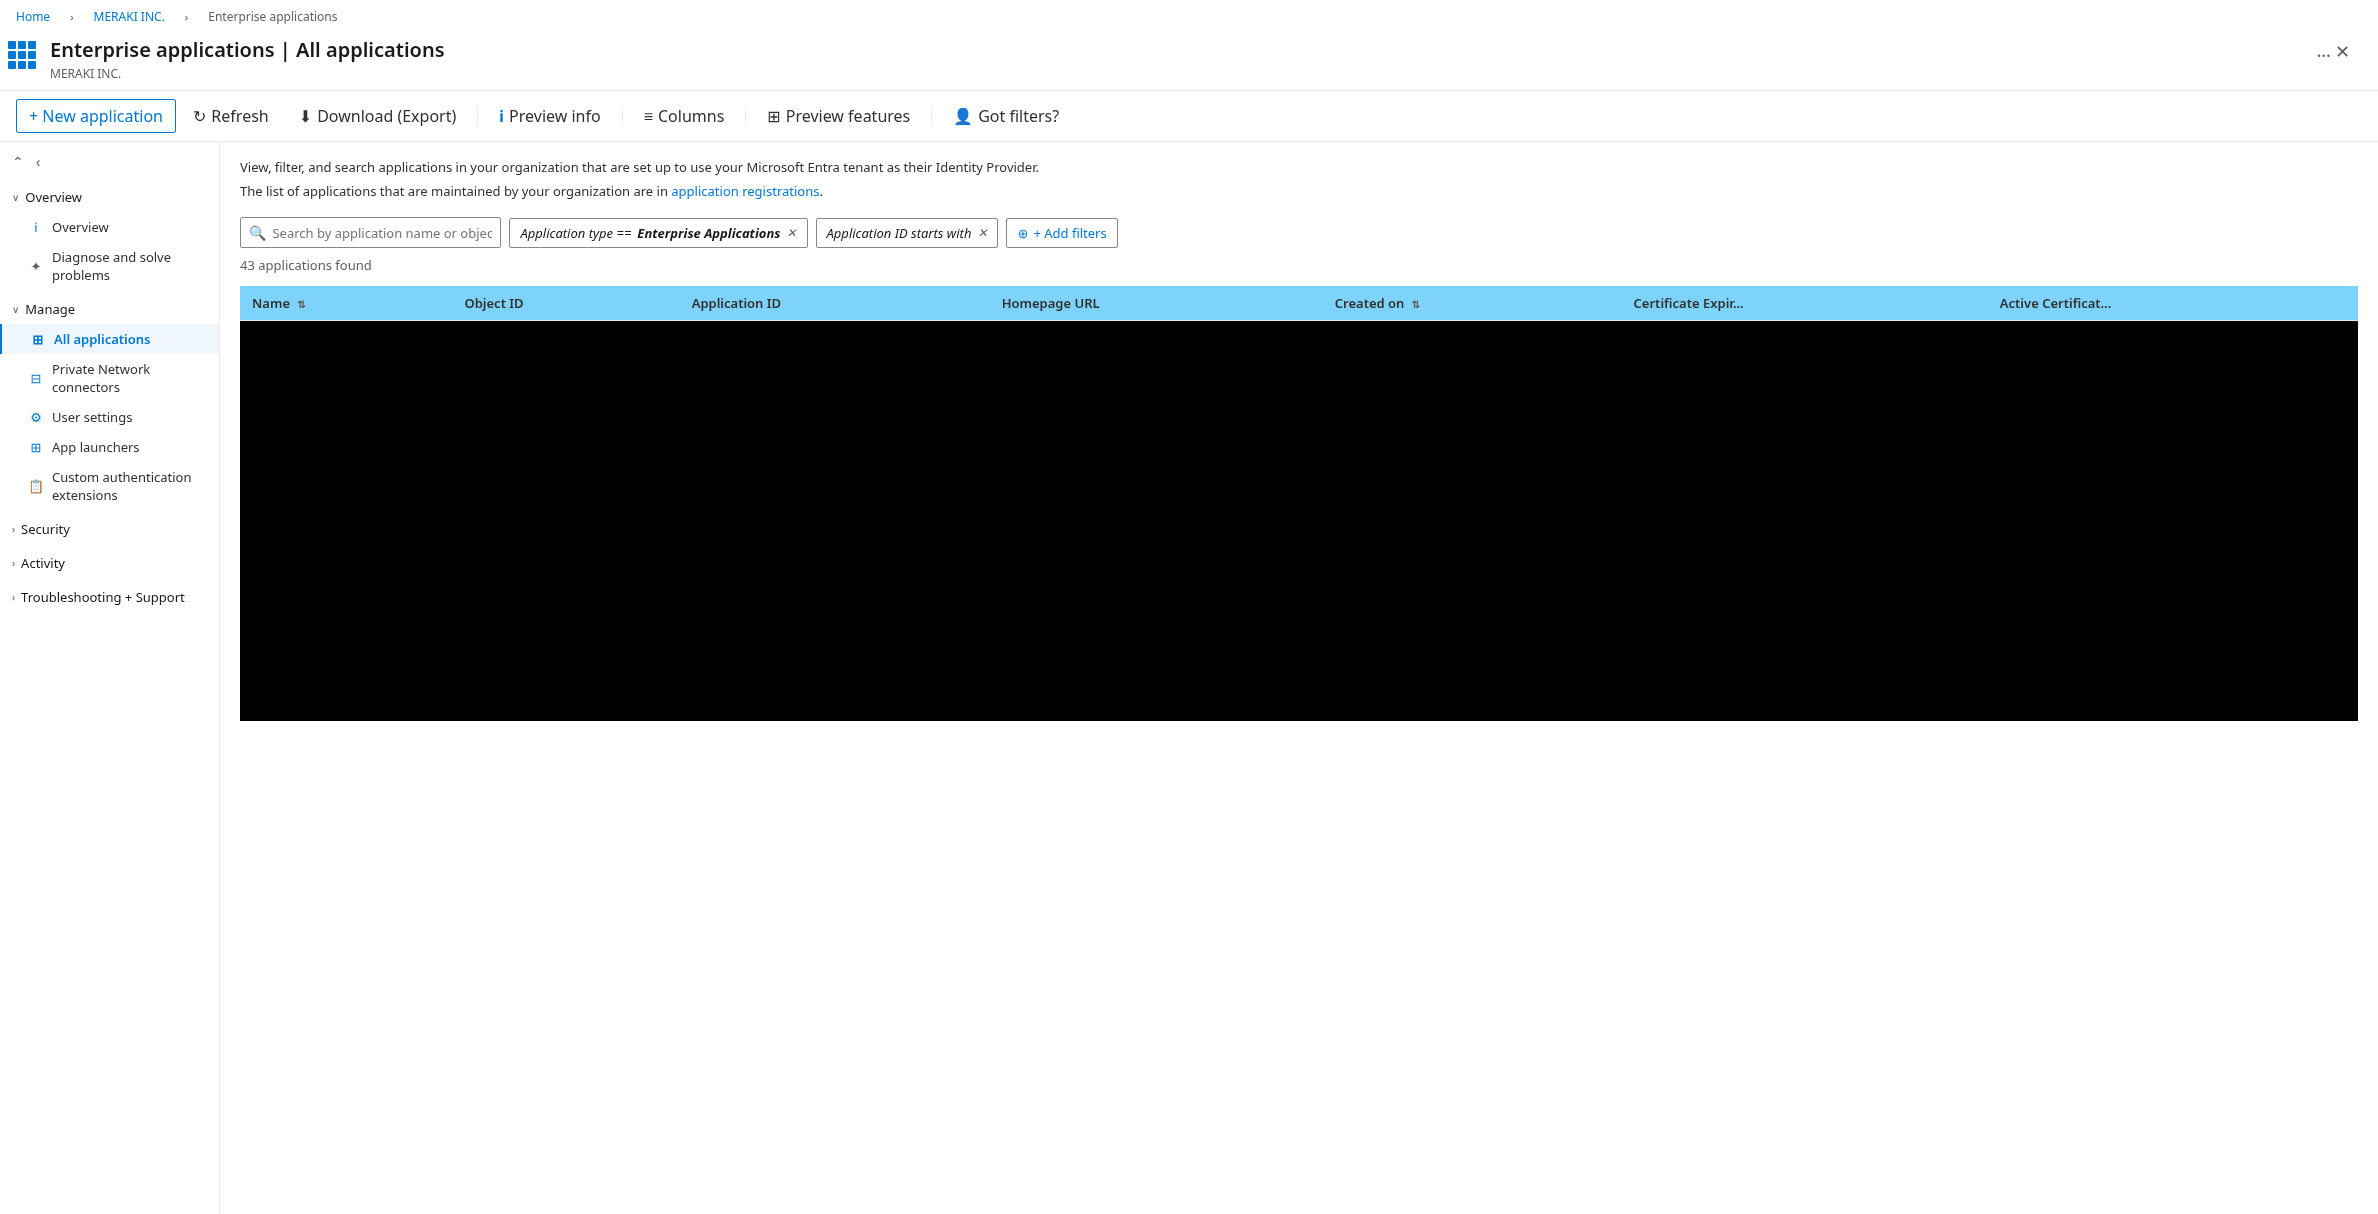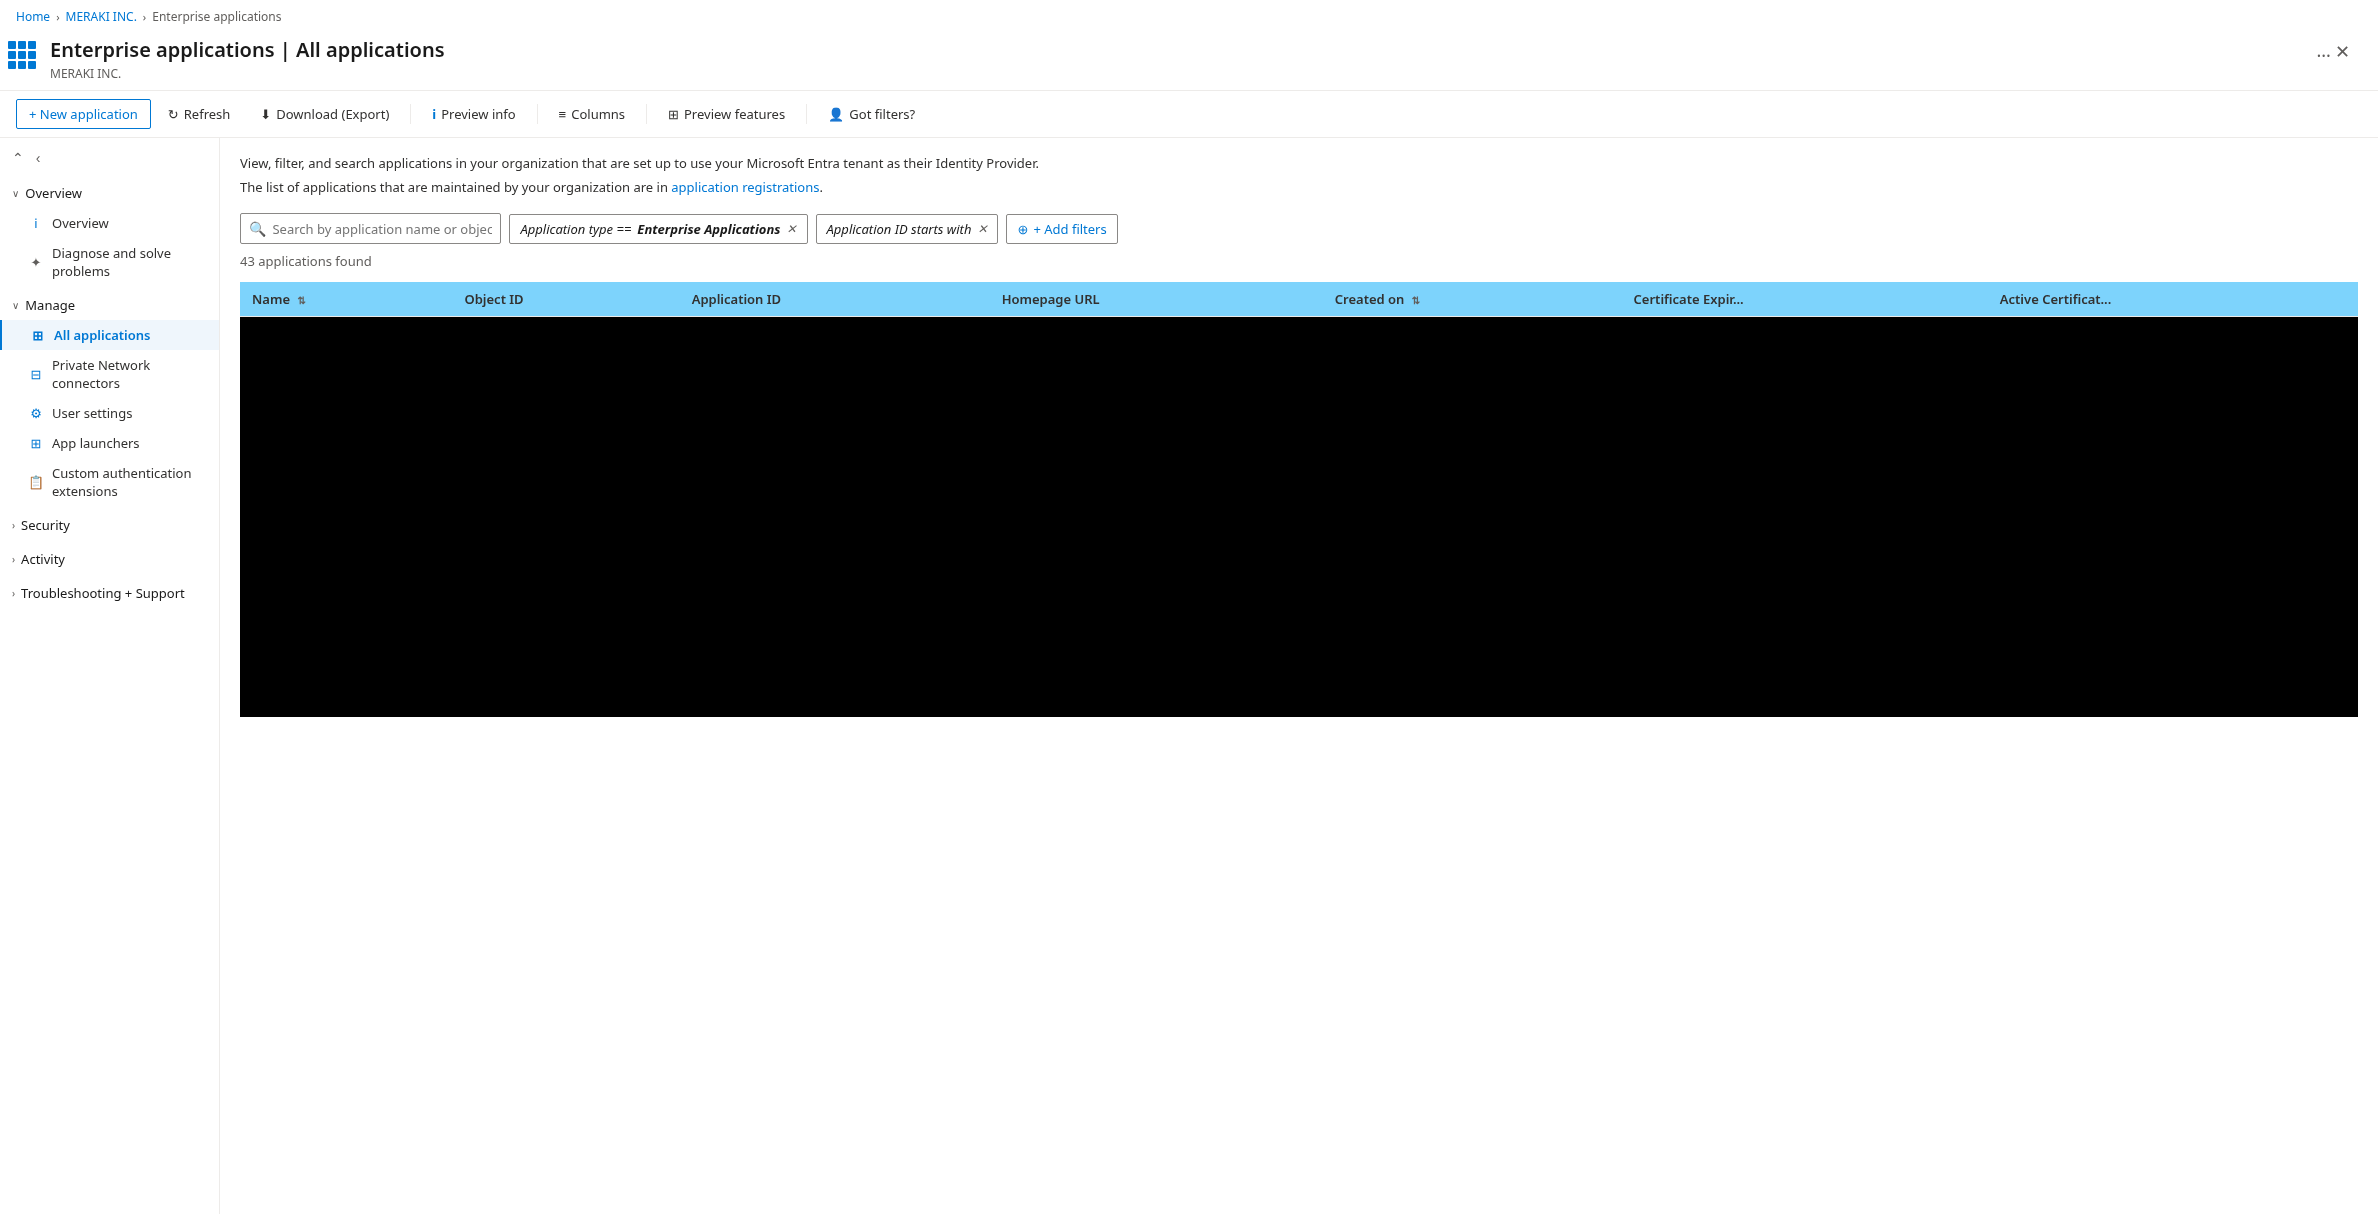--- a/index.html
+++ b/index.html
@@ -1,20 +1,20 @@
 <!DOCTYPE html>
 <html><head>
   <meta charset="utf-8">
   <style>
     * { box-sizing: border-box; margin: 0; padding: 0; }
     body { font-family: 'Segoe UI', system-ui, sans-serif; font-size: 13px; color: #1a1a1a; background: #fff; overflow: hidden; }
 
     
     .breadcrumb {
-      display: flex; align-items: center; gap: 6px;
+      display: flex; align-items: center; gap: 20px;
       padding: 8px 16px; font-size: 12px; color: #0078d4;
     }
     .breadcrumb span { color: #605e5c; }
     .breadcrumb a { color: #0078d4; text-decoration: none; }
     .breadcrumb .sep { color: #605e5c; font-size: 11px; }
 
     
     .page-header {
       display: flex; align-items: flex-start; padding: 4px 24px 8px 8px;
       border-bottom: 1px solid #edebe9;
@@ -34,21 +34,21 @@
     }
 
     
     .toolbar {
       display: flex; align-items: center; gap: 4px;
       padding: 8px 16px; border-bottom: 1px solid #edebe9; flex-wrap: wrap;
     }
     .toolbar-btn {
       display: flex; align-items: center; gap: 5px;
       background: none; border: 1px solid #0078d4; border-radius: 2px;
-      padding: 5px 12px; cursor: pointer; font-size: 13px; color: #0078d4;
+      padding: 5px 12px; cursor: pointer; font-size: 16px; color: #0078d4;
       font-family: inherit; white-space: nowrap;
     }
     .toolbar-btn.primary { background: #fff; color: #0078d4; }
     .toolbar-btn.ghost { border-color: transparent; color: #323130; }
     .toolbar-sep { width: 1px; height: 20px; background: #edebe9; margin: 0 4px; }
 
     
     .main-layout { display: flex; height: calc(100vh - 110px); overflow: hidden; }
 
     

